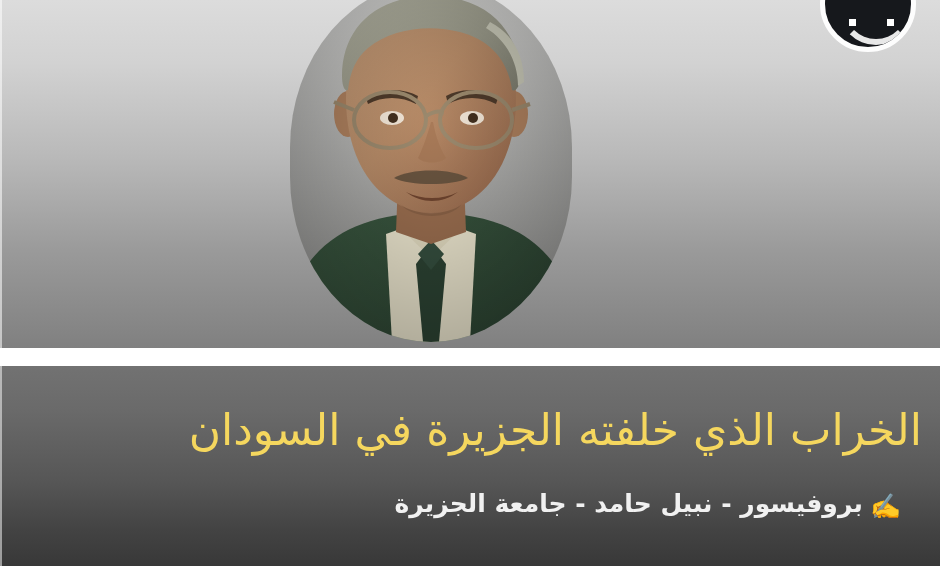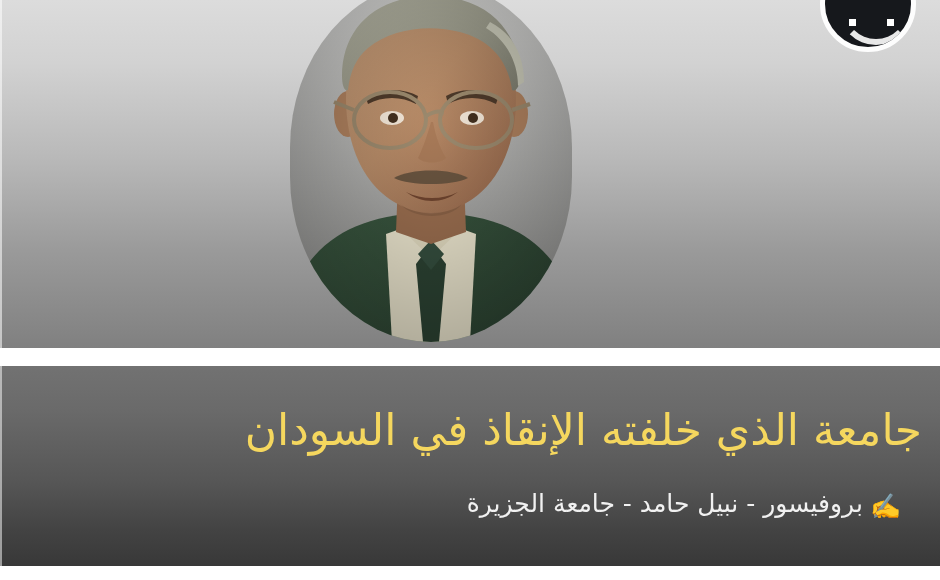--- a/index.html
+++ b/index.html
@@ -131,21 +131,21 @@
 
   .byline {
     position: absolute;
     right: 38px;
     left: 18px;
     top: 122px;
     margin: 0;
     font-family: "DejaVu Sans", "Liberation Sans", sans-serif;
     font-size: 25px;
     line-height: 1.3;
-    font-weight: 400;
+    font-weight: 700;
     color: #f1f1f1;
     text-align: right;
     white-space: nowrap;
   }
   .byline .pen {
     display: inline-block;
     margin-left: 8px;
     vertical-align: -3px;
   }
 
@@ -247,21 +247,21 @@
       <div class="arc"></div>
       <div class="dot d1"></div>
       <div class="dot d2"></div>
     </div>
 
   </div>
 
   <div class="separator"></div>
 
   <div class="text-panel">
-    <h1 class="headline">جامعة الذي خلفته الإنقاذ في السودان</h1>
+    <h1 class="headline">الخراب الذي خلفته الجزيرة في السودان</h1>
 
     <p class="byline">
       <span class="pen">✍️</span><span>بروفيسور - نبيل حامد - جامعة الجزيرة</span>
     </p>
   </div>
 
   <div class="bottom-strip"></div>
 
 </div>
 

